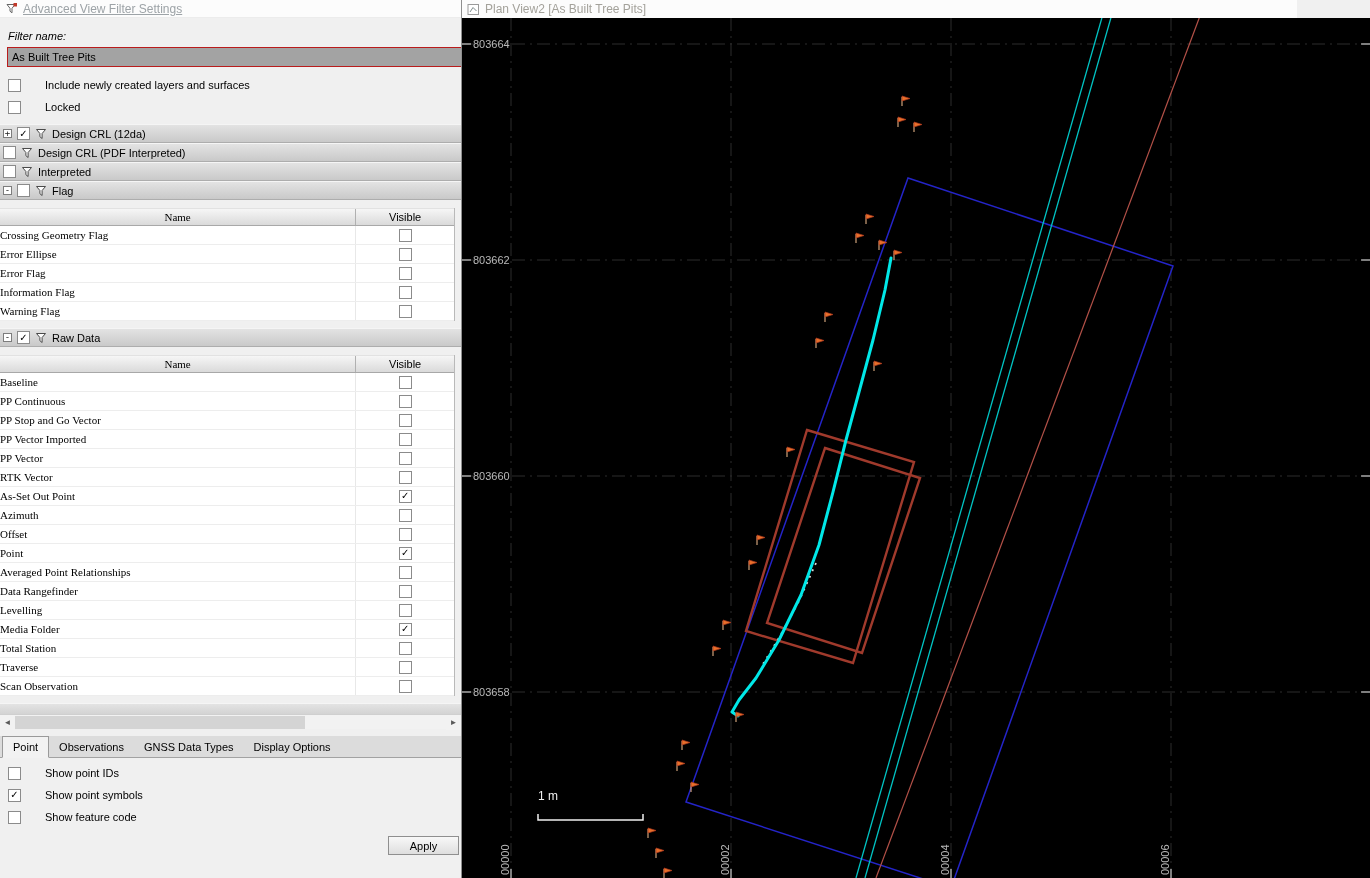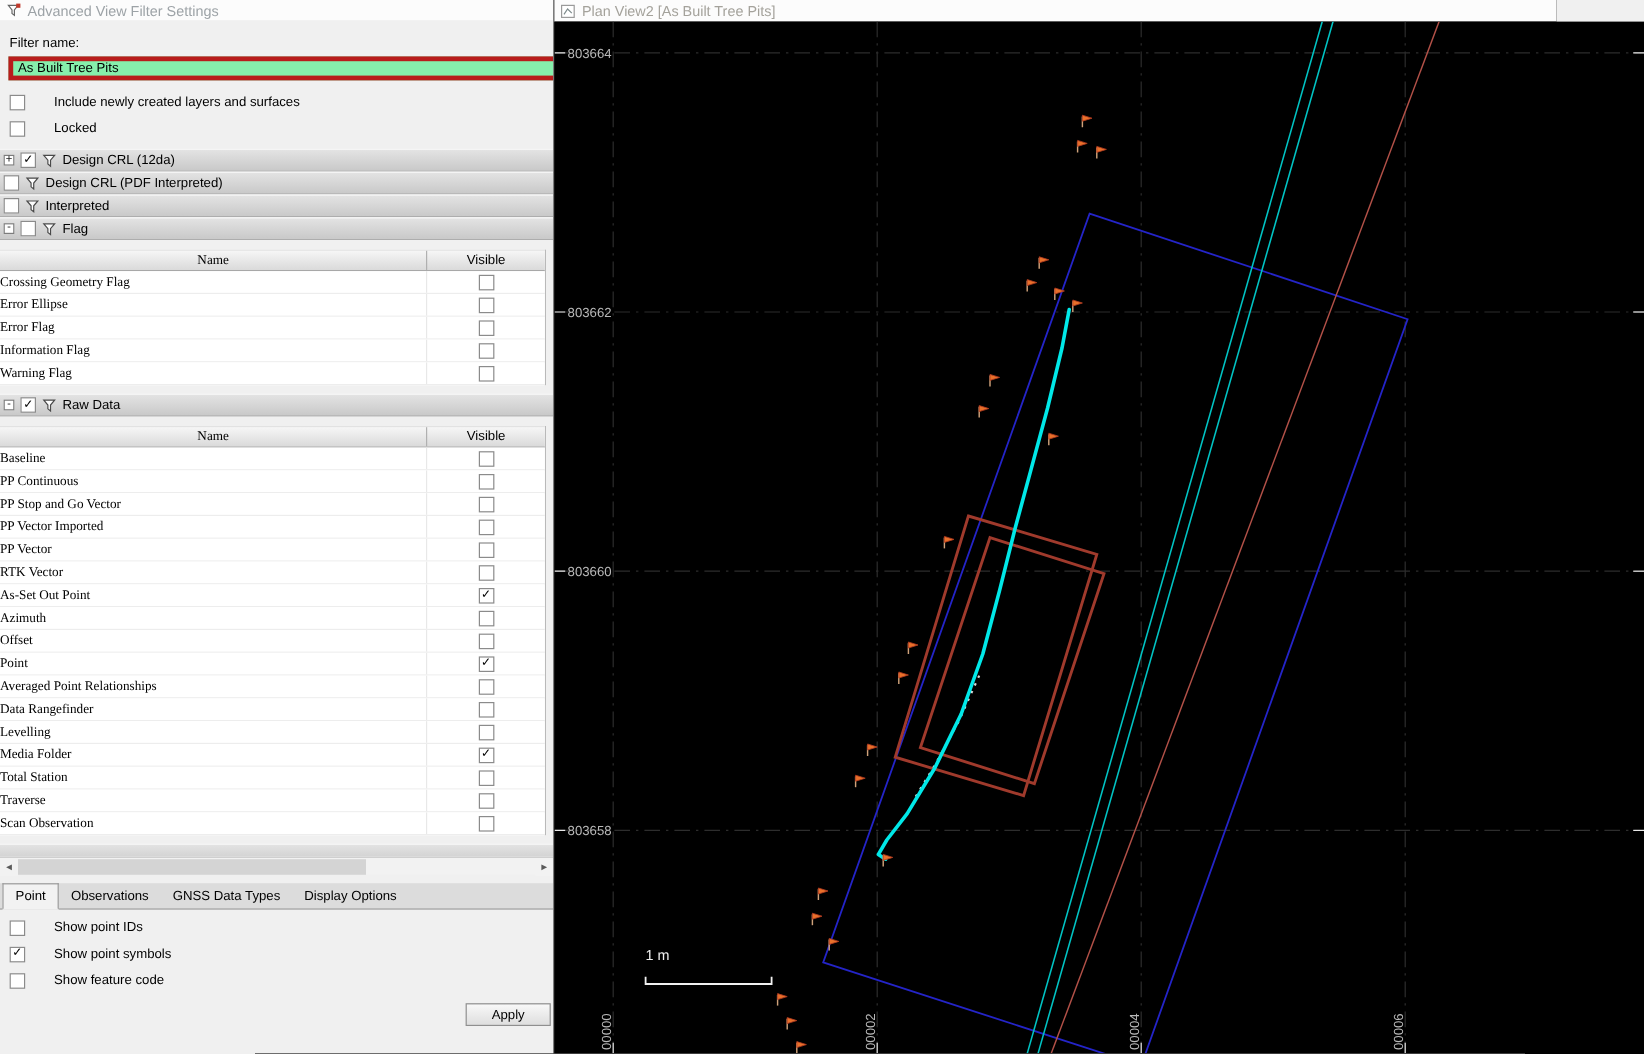--- a/index.html
+++ b/index.html
@@ -6,25 +6,25 @@
   body { background:#222; }
   .app { position:relative; width:1370px; height:878px; overflow:hidden;
          font-family:"Liberation Sans", sans-serif; font-size:11px; color:#000; background:#f0f0f0; }
 
   
   .left-window { position:absolute; left:0; top:0; width:461px; height:878px; background:#f0f0f0; }
   .right-window { position:absolute; left:461px; top:0; width:836px; height:878px; background:#000; border-left:1px solid #8f8f8f; }
   .titlebar { height:18px; background:#fcfcfc; display:flex; align-items:center; padding-left:5px; gap:5px; }
   .left-window .titlebar { border-bottom:1px solid #ececec; }
   .wtitle { font-size:12px; color:#a4a29b; white-space:nowrap; }
-  .left-window .wtitle { color:#9da3a7; }
-
-  .flabel { margin:12px 0 0 8px; height:13px; }
-  .filter-input { display:block; margin:4px 0 0 7px; width:529px; height:20px; border:4px solid #b91c1c;
-                  background:#86efac; font-family:inherit; font-size:11px; padding:2px 4px; color:#000; }
+  .left-window .wtitle { color:#9da3a7;text-decoration:underline; }
+
+  .flabel { margin:12px 0 0 8px; height:13px;font-style:italic; }
+  .filter-input { display:block; margin:4px 0 0 7px; width:529px; height:20px; border:1px solid #b91c1c;
+                  background:#a3a3a3; font-family:inherit; font-size:11px; padding:2px 4px; color:#000; }
   .optrow { display:flex; align-items:center; gap:24px; margin-left:8px; height:14px; }
   .optrow.o1 { margin-top:11px; }
   .optrow.o2 { margin-top:8px; }
   .cb { width:13px; height:13px; background:#fff; border:1px solid #8b8b8b; display:inline-flex;
         align-items:center; justify-content:center; font-size:10px; line-height:1; color:#000; flex:none; }
 
   .tree { margin-top:10px; }
   .group-row { height:19px; display:flex; align-items:center; gap:5px; padding-left:3px;
                background:linear-gradient(#e3e3e3,#c9c9c9); border-top:1px solid #f5f5f5; border-bottom:1px solid #adadad; }
   .expander { width:9px; height:9px; border:1px solid #7d7d7d; background:#fff; font-size:9px; line-height:7px;

